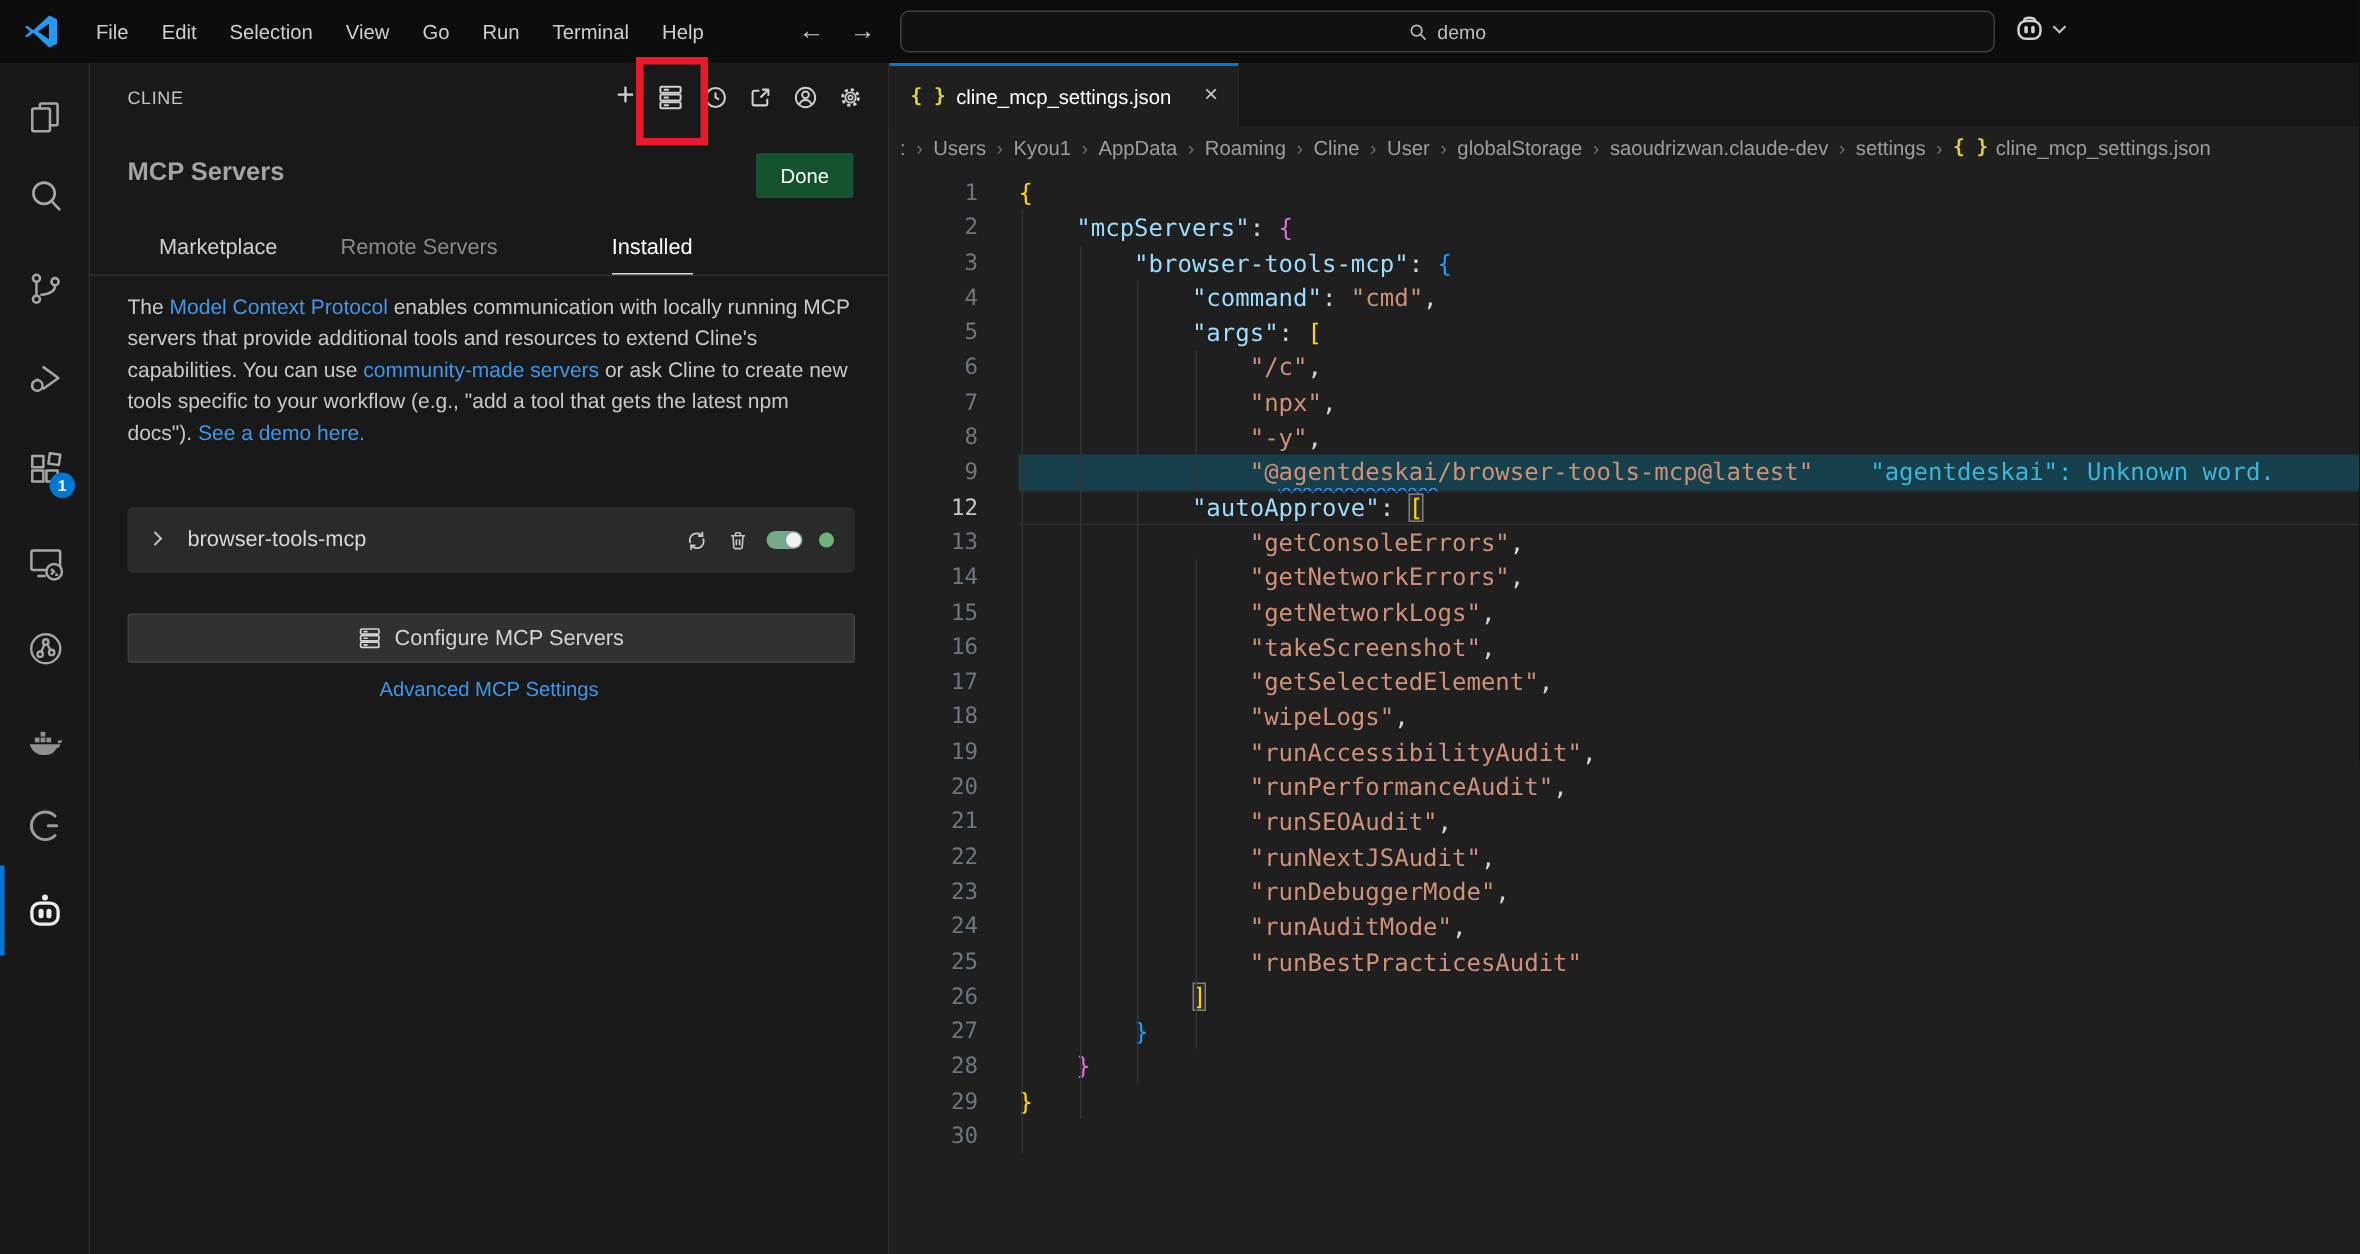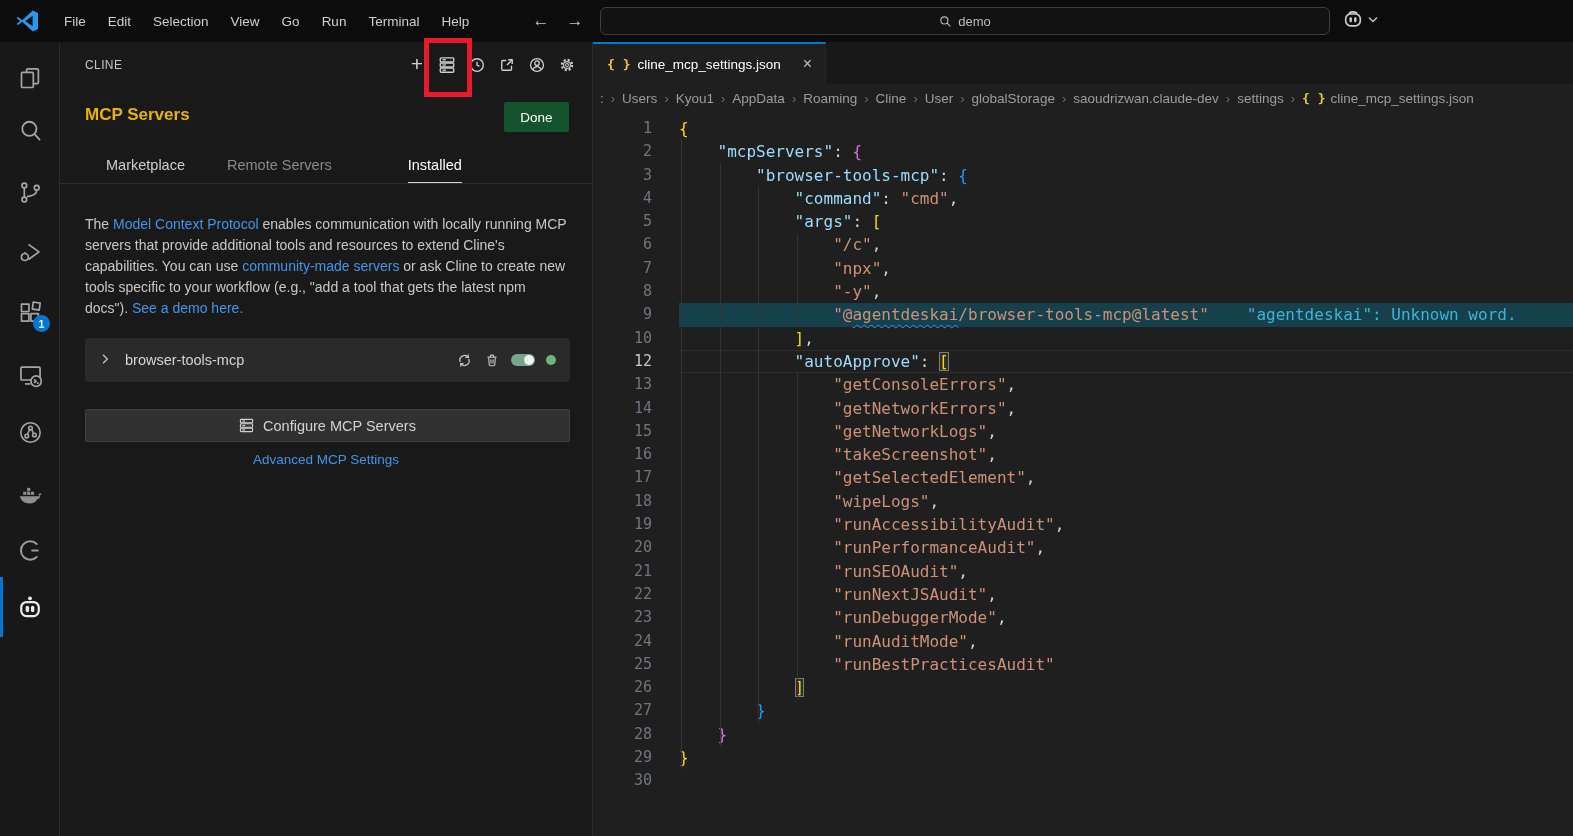--- a/index.html
+++ b/index.html
@@ -24,29 +24,29 @@
   .ext-badge { position:absolute; right:-4px; bottom:-4px; width:17px; height:17px; border-radius:50%; background:#0078d4; color:#fff; font-size:10.5px; font-weight:bold; display:flex; align-items:center; justify-content:center; }
 
   
   .sidebar { position:absolute; left:60px; top:42px; width:533px; height:794px; background:#191919; border-right:1px solid #2b2b2b; }
   .panel-header { position:absolute; left:0; top:0; width:100%; height:48px; }
   .panel-title { position:absolute; left:25px; top:16px; font-size:12px; letter-spacing:.4px; color:#c5c5c5; }
   .panel-toolbar { position:absolute; right:14px; top:11px; display:flex; gap:8px; }
   .ticon { width:22px; height:24px; display:flex; align-items:center; justify-content:center; color:#cfcfcf; border-radius:4px; }
   .ticon.plus { font-size:21px; font-weight:300; padding-bottom:2px; }
   .mcp-row { position:absolute; left:0; top:60px; width:100%; }
-  .mcp-title { position:absolute; left:25px; top:3px; color:#eab308; font-size:17px; font-weight:bold; }
+  .mcp-title { position:absolute; left:25px; top:3px; color:#a3a3a3; font-size:17px; font-weight:bold; }
   .done-btn { position:absolute; right:23px; top:0; width:65px; height:30px; background:#14532d; color:#fff; font-size:13.5px; border:none; border-radius:2px; display:flex; align-items:center; justify-content:center; }
   .mcp-tabs { position:absolute; left:46px; top:104px; display:flex; gap:42px; height:37px; }
   .mcp-tab { font-size:14.5px; color:#cfcfcf; display:flex; align-items:center; position:relative; }
   .mcp-tab.dim { color:#8a8a8a; }
   .mcp-tab.active { color:#ffffff;margin-left:34px; }
   .mcp-tab.active::after { content:""; position:absolute; left:0; right:0; bottom:-1px; height:2px; background:#d7d7d7; }
   .tabs-divider { position:absolute; left:0; top:141px; width:100%; height:1px; background:#2f2f2f; }
-  .description { position:absolute; left:25px; top:172px; width:486px; font-size:14px; line-height:21px; color:#c8c8c8; }
+  .description { position:absolute; left:25px; top:152px; width:486px; font-size:14px; line-height:21px; color:#c8c8c8; }
   .description .link { color:#4096e8; }
   .server-row { position:absolute; left:25px; top:296px; width:485px; height:44px; background:#2a2a2b; border-radius:4px; display:flex; align-items:center; }
   .srv-chevron { margin-left:12px; width:18px; height:18px; color:#c0c0c0; }
   .srv-name { margin-left:10px; color:#d6d6d6; font-size:14.5px; flex:1; }
   .srv-icons { display:flex; align-items:center; gap:11px; margin-right:14px; }
   .toggle { width:24px; height:12px; border-radius:6px; background:#74a888; position:relative; }
   .toggle .knob { position:absolute; right:1px; top:1px; width:10px; height:10px; border-radius:50%; background:#f2f2f2; }
   .status-dot { width:10px; height:10px; border-radius:50%; background:#6db57c; }
   .configure-btn { position:absolute; left:25px; top:367px; width:485px; height:33px; background:#313131; border:1px solid #404040; border-radius:2px; color:#d2d2d2; font-size:14.5px; display:flex; align-items:center; justify-content:center; gap:9px; }
   .advanced-link { position:absolute; left:0; top:410px; width:100%; text-align:center; color:#3d96ea; font-size:13.5px; }
@@ -389,24 +389,20 @@
           <span class="ccode"><span class="tok">                </span><span class="tok tok-str">"npx"</span><span class="tok tok-p">,</span></span>
         </div>
         <div class="crow">
           <span class="gut">8</span>
           <span class="ccode"><span class="tok">                </span><span class="tok tok-str">"-y"</span><span class="tok tok-p">,</span></span>
         </div>
         <div class="crow hl">
           <span class="gut">9</span>
           <span class="ccode"><span class="tok">                </span><span class="tok tok-str">"@</span><span class="tok tok-str tok-wavy">agentdeskai</span><span class="tok tok-str">/browser-tools-mcp@latest"</span><span class="hint">"agentdeskai": Unknown word.</span></span>
         </div>
-        <div class="crow">
-          <span class="gut">10</span>
-          <span class="ccode"><span class="tok">            </span><span class="tok tok-b1">]</span><span class="tok tok-p">,</span></span>
-        </div>
         <div class="crow cur">
           <span class="gut">12</span>
           <span class="ccode"><span class="tok">            </span><span class="tok tok-key">"autoApprove"</span><span class="tok tok-p">: </span><span class="tok tok-b1 tok-box">[</span></span>
         </div>
         <div class="crow">
           <span class="gut">13</span>
           <span class="ccode"><span class="tok">                </span><span class="tok tok-str">"getConsoleErrors"</span><span class="tok tok-p">,</span></span>
         </div>
         <div class="crow">
           <span class="gut">14</span>

